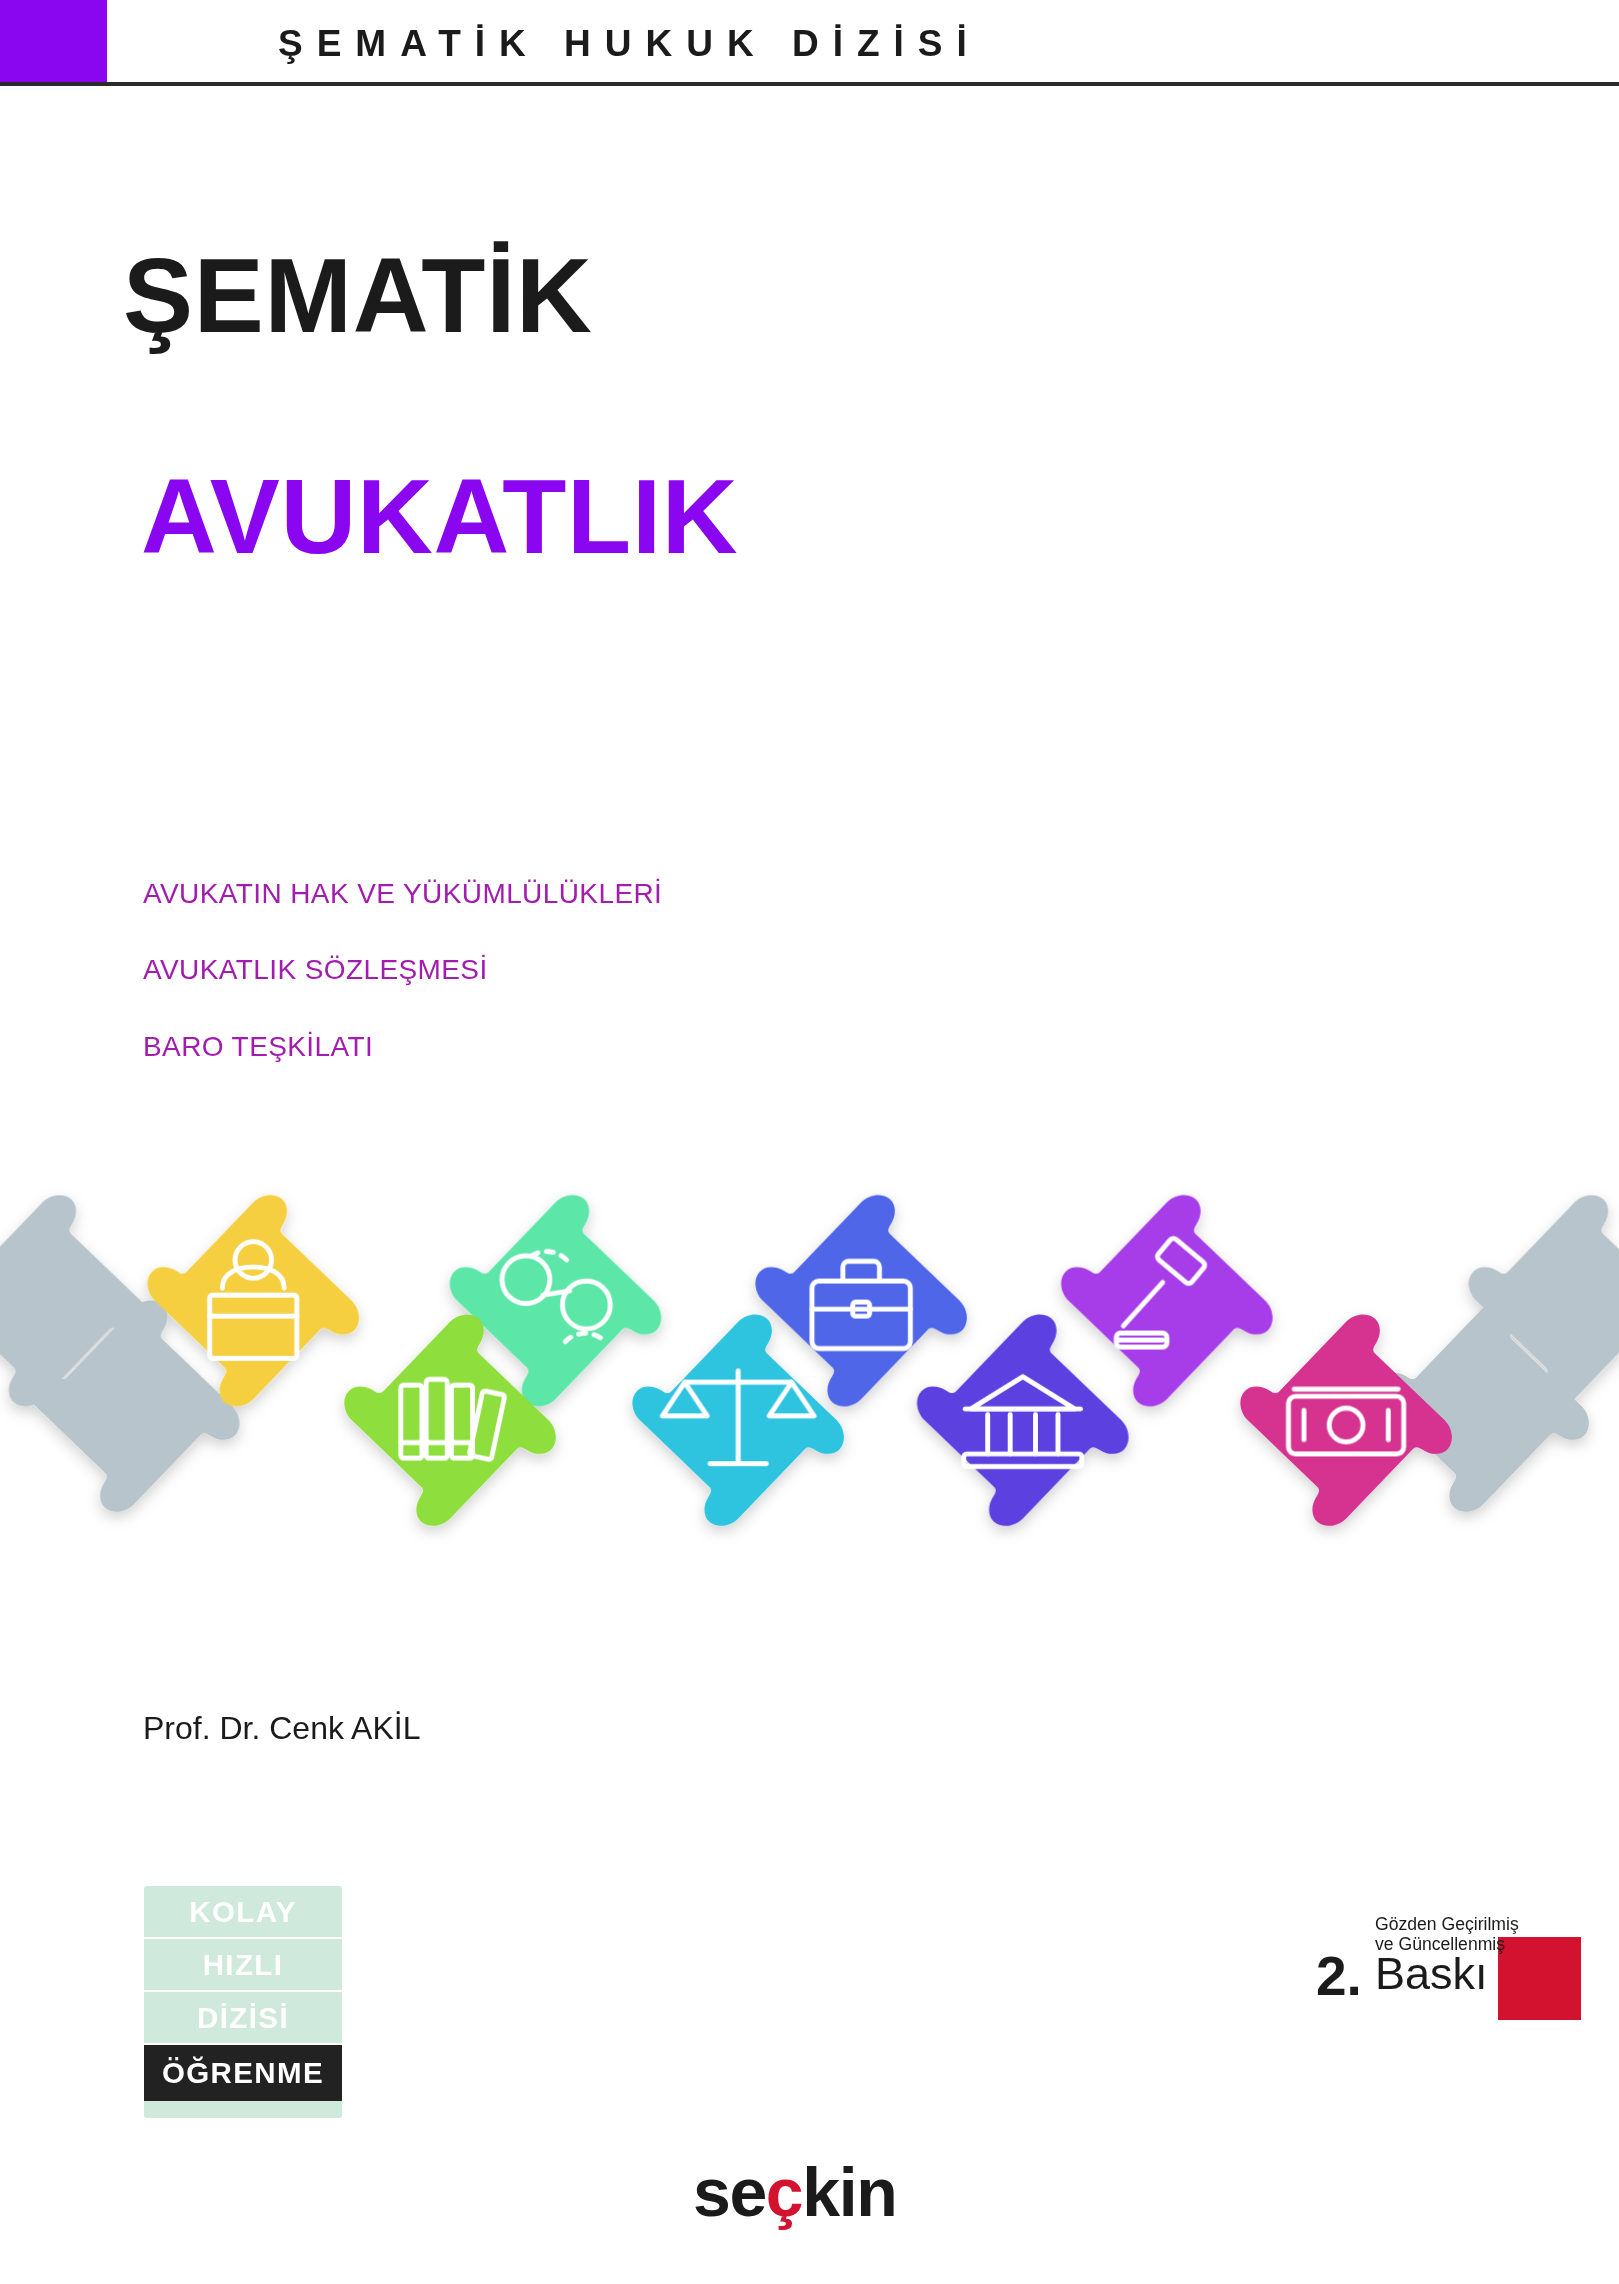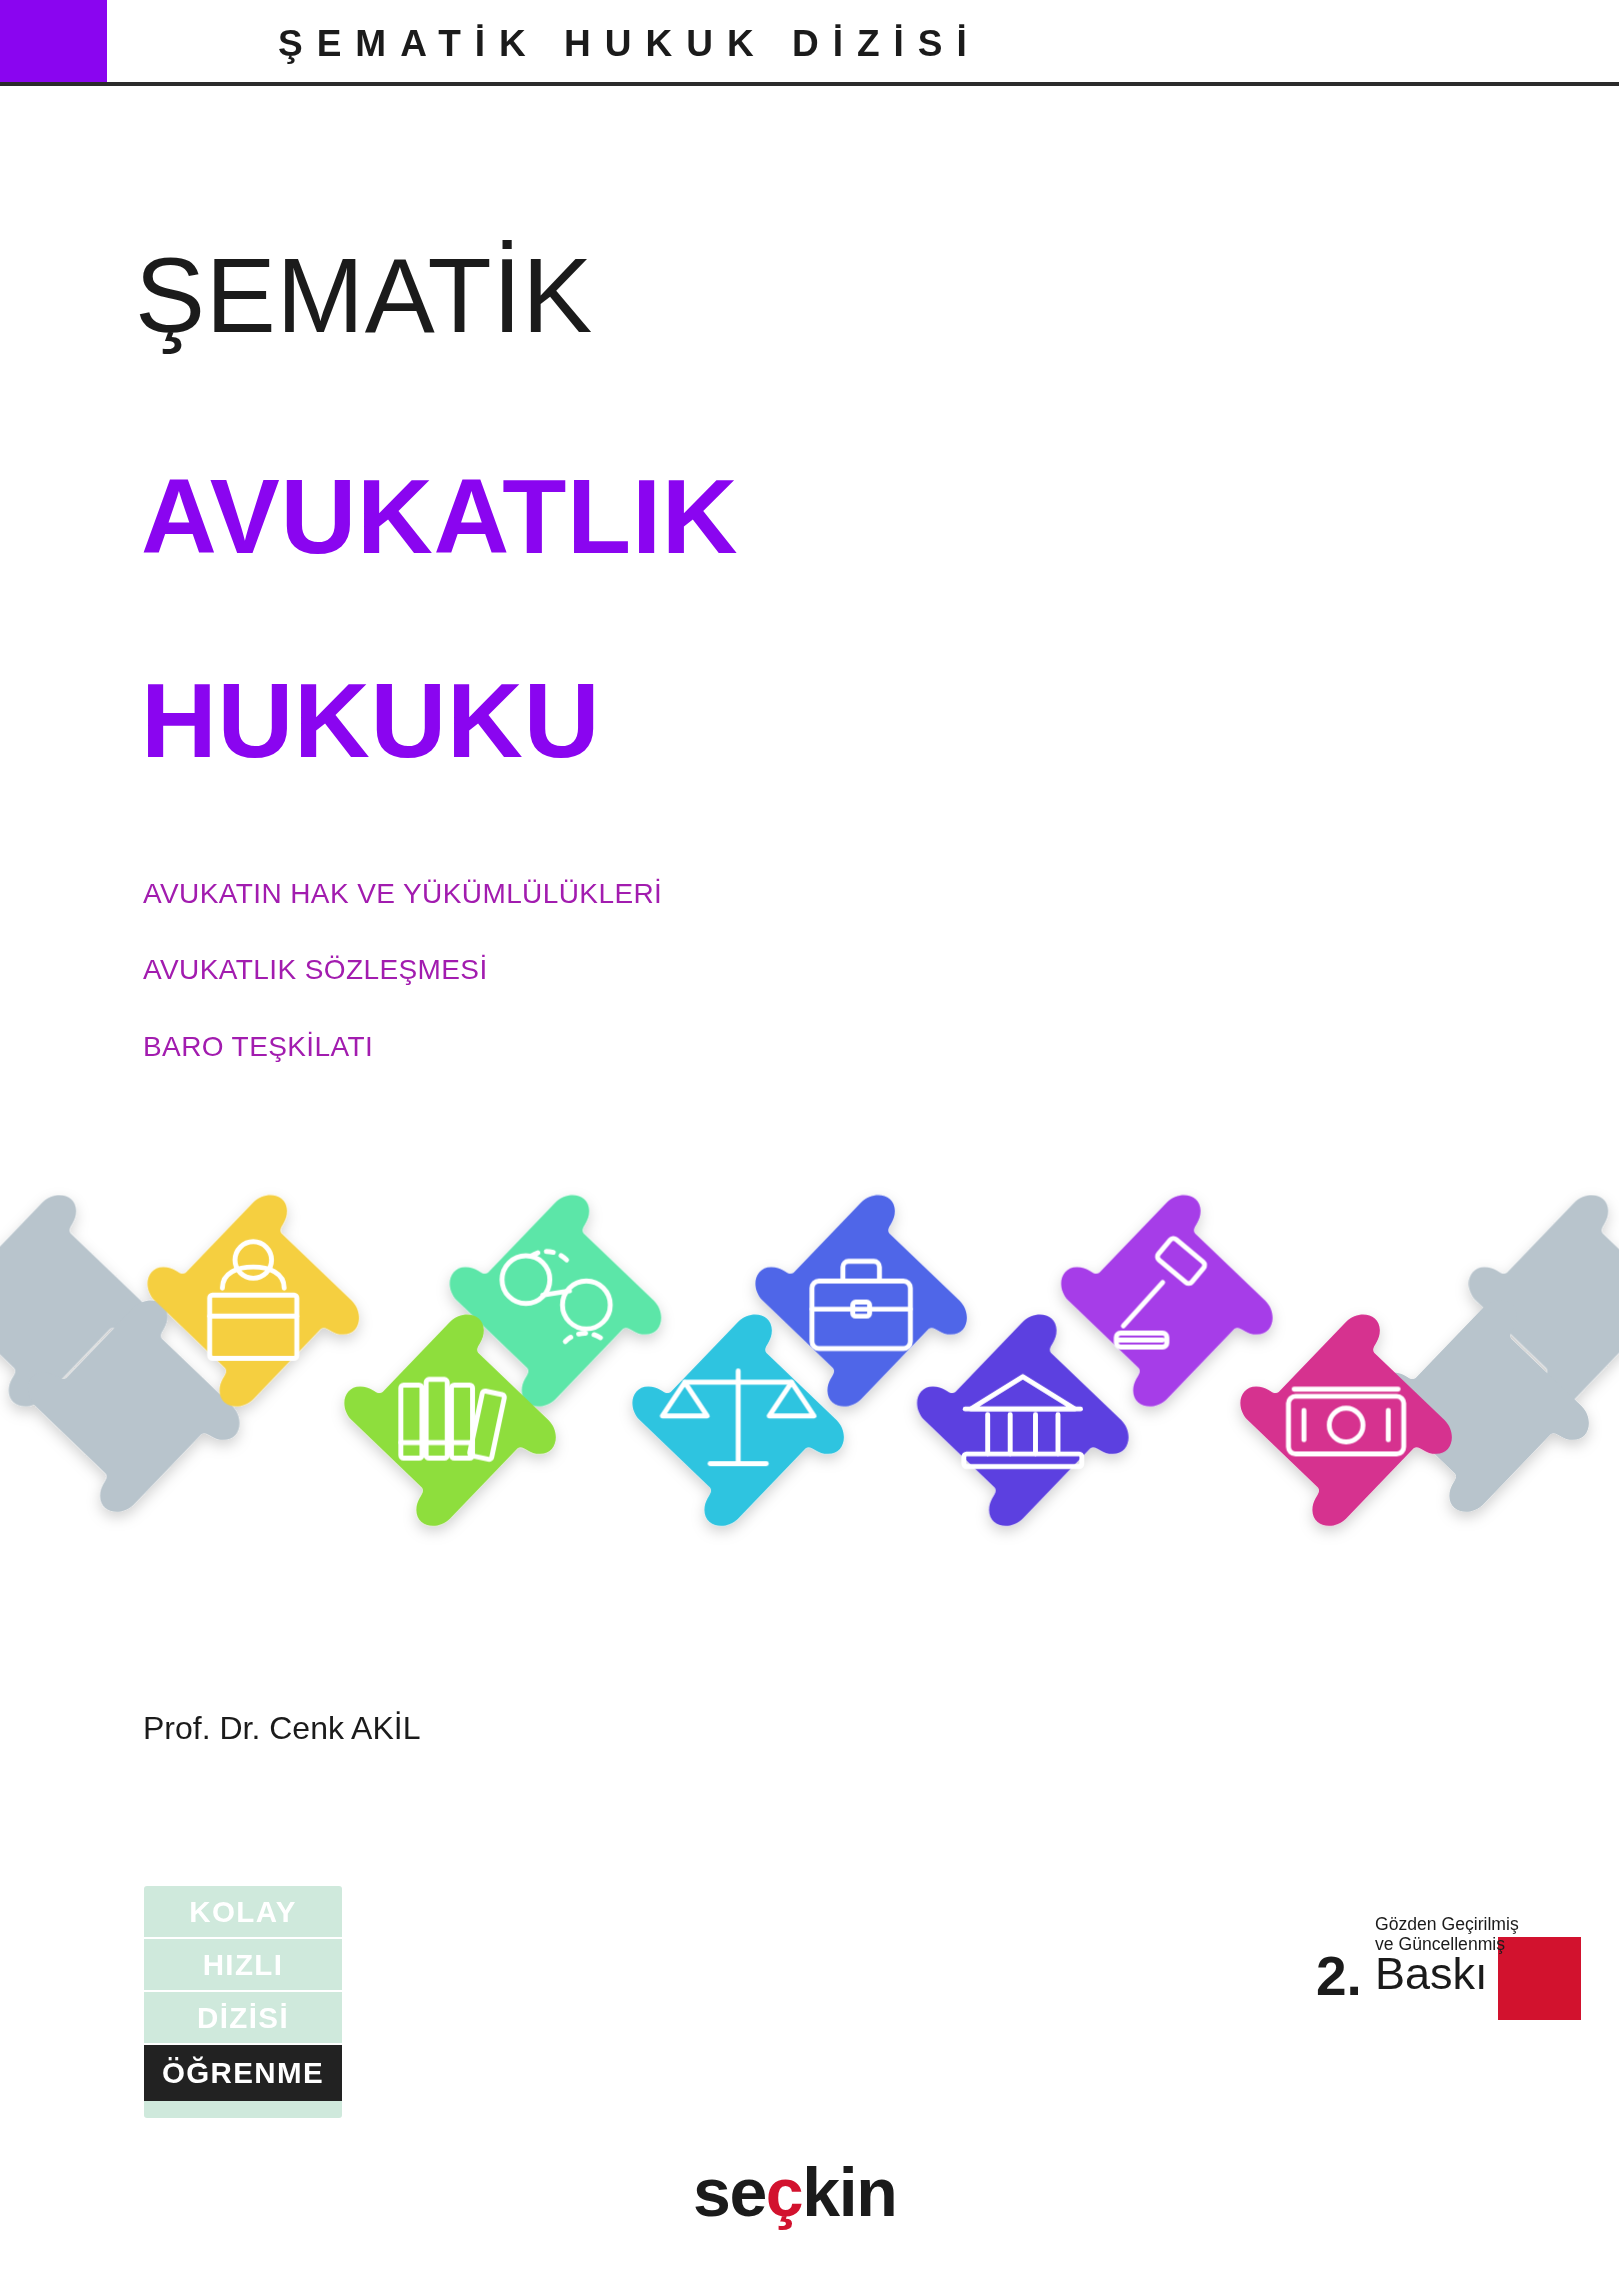--- a/index.html
+++ b/index.html
@@ -29,22 +29,22 @@
   }
   .series-title{
     position:absolute;left:278px;top:22.5px;
     font-size:37px;font-weight:bold;letter-spacing:14px;
     color:#1b1b1b;
     white-space:nowrap;
   }
 
   
   .t1{
-    position:absolute;left:135px;top:243px;
-    font-size:105px;font-weight:normal;color:#1b1b1b;
+    position:absolute;left:123px;top:243px;
+    font-size:105px;font-weight:bold;color:#1b1b1b;
     letter-spacing:0.7px;line-height:1;
   }
   .t2{
     position:absolute;left:141px;top:464px;
     font-size:105px;font-weight:bold;color:#8a05f0;
     letter-spacing:0.7px;line-height:1;
   }
   .t3{
     position:absolute;left:141px;top:668px;
     font-size:105px;font-weight:bold;color:#8a05f0;
@@ -121,21 +121,20 @@
 <div class="cover">
 
   <div class="series-bar">
     <div class="series-accent"></div>
     <div class="series-title">ŞEMATİK HUKUK DİZİSİ</div>
     <div class="series-line"></div>
   </div>
 
   <div class="t1">ŞEMATİK</div>
   <div class="t2">AVUKATLIK</div>
-  <div class="t3">HUKUKU</div>
 
   <div class="sub sub1">AVUKATIN HAK VE YÜKÜMLÜLÜKLERİ</div>
   <div class="sub sub2">AVUKATLIK SÖZLEŞMESİ</div>
   <div class="sub sub3">BARO TEŞKİLATI</div>
 
   <div class="art">
     <svg width="1619" height="506" viewBox="0 0 2303 720" xmlns="http://www.w3.org/2000/svg">
       <defs>
         <g id="knob"></g>
         <filter id="sh" x="-30%" y="-30%" width="170%" height="170%">

